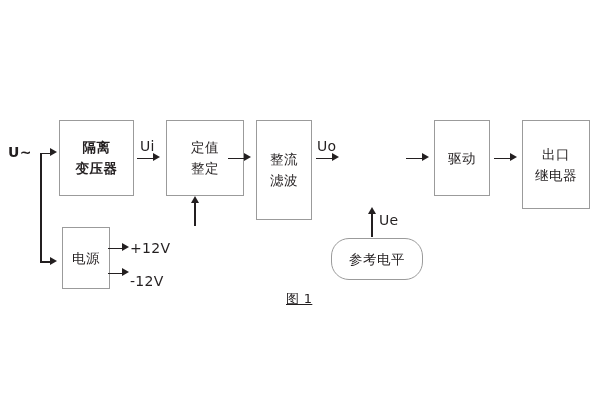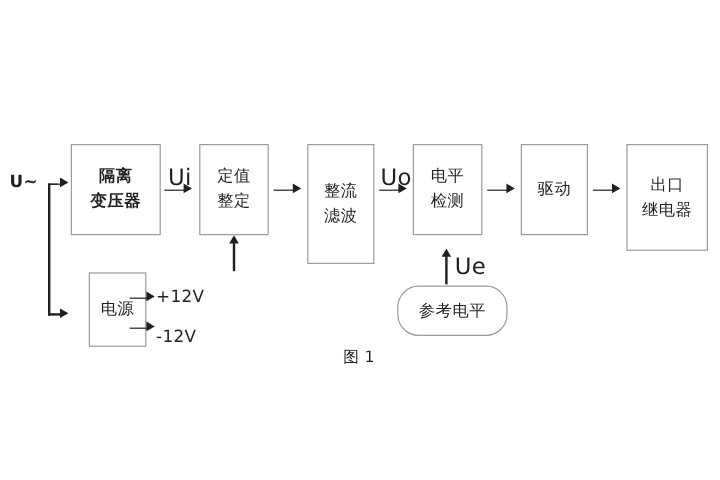--- a/index.html
+++ b/index.html
@@ -34,28 +34,28 @@
     line-height: 1.55;
     letter-spacing: 0.5px;
     white-space: nowrap;
   }
   .block .ln { display: block; }
 
   
   .lbl {
     position: absolute;
     color: #231f20;
-    font-size: 19px;
+    font-size: 14px;
     line-height: 1;
     white-space: nowrap;
     letter-spacing: 0.3px;
   }
   .lbl.big { font-size: 14px; font-weight: 600; }
   .lbl.volt { font-size: 14px; }
-  .caption { font-size: 13px; }
+  .caption { font-size: 13px; text-decoration: underline; }
 
   
   .hline, .vline {
     position: absolute;
     background: #231f20;
   }
   .hline { height: 1.5px; }
   .vline { width: 1.5px; }
 
   
@@ -93,58 +93,54 @@
 
   <div class="block" style="left:59px; top:120px; width:75px; height:76px;font-weight:bold;">
     <span class="ln">隔离</span>
     <span class="ln">变压器</span>
   </div>
 
   <div class="lbl" style="left:140px; top:139px;">Ui</div>
   <div class="hline" style="left:137px; top:157.5px; width:18px;"></div>
   <div class="ah right" style="left:153px; top:153.3px;"></div>
 
-  <div class="block" style="left:166px; top:120px; width:58px; height:76px;">
+  <div class="block" style="left:166px; top:120px; width:78px; height:76px;">
     <span class="ln">定值</span>
     <span class="ln">整定</span>
   </div>
 
   <div class="hline" style="left:228px; top:157.5px; width:18px;"></div>
   <div class="ah right" style="left:244px; top:153.3px;"></div>
 
   <div class="block" style="left:256px; top:120px; width:56px; height:100px;">
     <span class="ln">整流</span>
     <span class="ln">滤波</span>
   </div>
 
   <div class="lbl" style="left:317px; top:139px;">Uo</div>
   <div class="hline" style="left:316px; top:157.5px; width:18px;"></div>
   <div class="ah right" style="left:332px; top:153.3px;"></div>
 
-  <div class="block" style="left:344px; top:120px; width:58px; height:76px;">
-    <span class="ln">电平</span>
-    <span class="ln">检测</span>
-  </div>
 
   <div class="hline" style="left:406px; top:157.5px; width:18px;"></div>
   <div class="ah right" style="left:422px; top:153.3px;"></div>
 
   <div class="block" style="left:434px; top:120px; width:56px; height:76px;text-align:right;">
     <span class="ln">驱动</span>
   </div>
 
   <div class="hline" style="left:494px; top:157.5px; width:18px;"></div>
   <div class="ah right" style="left:510px; top:153.3px;"></div>
 
   <div class="block" style="left:522px; top:120px; width:68px; height:89px;">
     <span class="ln">出口</span>
     <span class="ln">继电器</span>
   </div>
 
-  <div class="block" style="left:74px; top:227px; width:48px; height:62px;">
+  <div class="block" style="left:62px; top:227px; width:48px; height:62px;">
     <span class="ln">电源</span>
   </div>
 
   <div class="hline" style="left:108px; top:247.5px; width:16px;"></div>
   <div class="ah right" style="left:122px; top:243.3px;"></div>
   <div class="lbl volt" style="left:130px; top:241px;">+12V</div>
 
   <div class="hline" style="left:108px; top:272.5px; width:16px;"></div>
   <div class="ah right" style="left:122px; top:268.3px;"></div>
   <div class="lbl volt" style="left:130px; top:274px;">-12V</div>

